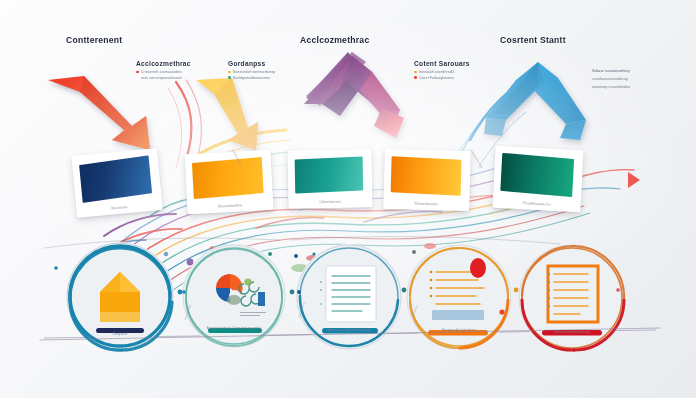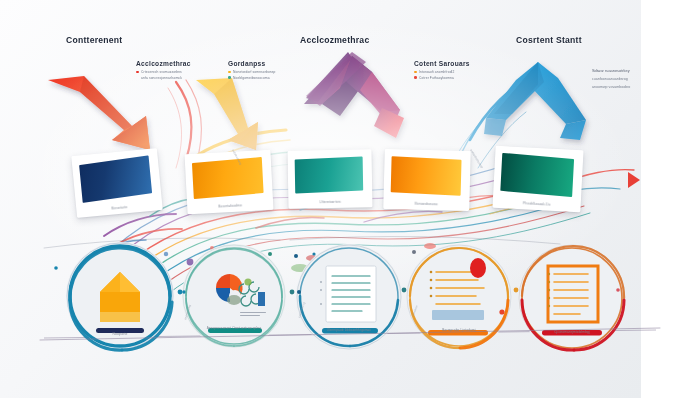--- a/index.html
+++ b/index.html
@@ -3,21 +3,21 @@
 <meta charset="utf-8">
 <style>
   * { box-sizing: border-box; margin: 0; padding: 0; }
   html, body {
     width: 696px; height: 398px;
     font-family: "Liberation Sans", sans-serif;
     overflow: hidden;
   }
   #canvas {
     position: relative;
-    width: 641px; height: 398px;
+    width: 696px; height: 398px;
     background: linear-gradient(135deg,#fdfdfe 0%,#f6f7f9 38%,#eef0f3 72%,#e9ecef 100%);
   }
   #canvas::after{
     content:""; position:absolute; inset:0;
     background: radial-gradient(ellipse 70% 55% at 50% 42%, rgba(255,255,255,.85) 0%, rgba(255,255,255,0) 70%);
     pointer-events:none;
   }
   .layer { position:absolute; inset:0; }
   svg.layer { overflow: visible; }
 
@@ -27,21 +27,21 @@
     font-size:8.6px;
     font-weight:700;
     color:#222a3a;
     letter-spacing:.25px;
     white-space:nowrap;
     z-index:6;
     text-shadow:0 1px 1px rgba(255,255,255,.9);
   }
   .h1 { left:66px;  top:35px; }
   .h2 { left:300px; top:35px; }
-  .h3 { left:516px; top:35px;text-align:center; }
+  .h3 { left:500px; top:35px;text-align:center; }
 
   
   .legend { position:absolute; z-index:6; white-space:nowrap; }
   .legend .ltitle {
     font-size:6.6px; font-weight:700; color:#2a3142;
     letter-spacing:.3px; margin-bottom:3px;
     text-shadow:0 1px 1px rgba(255,255,255,.85);
   }
   .legend .lrow { display:flex; align-items:center; gap:2.5px; margin-top:1.6px; }
   .legend .dot { width:2.6px; height:2.6px; border-radius:50%; flex:0 0 auto; }

